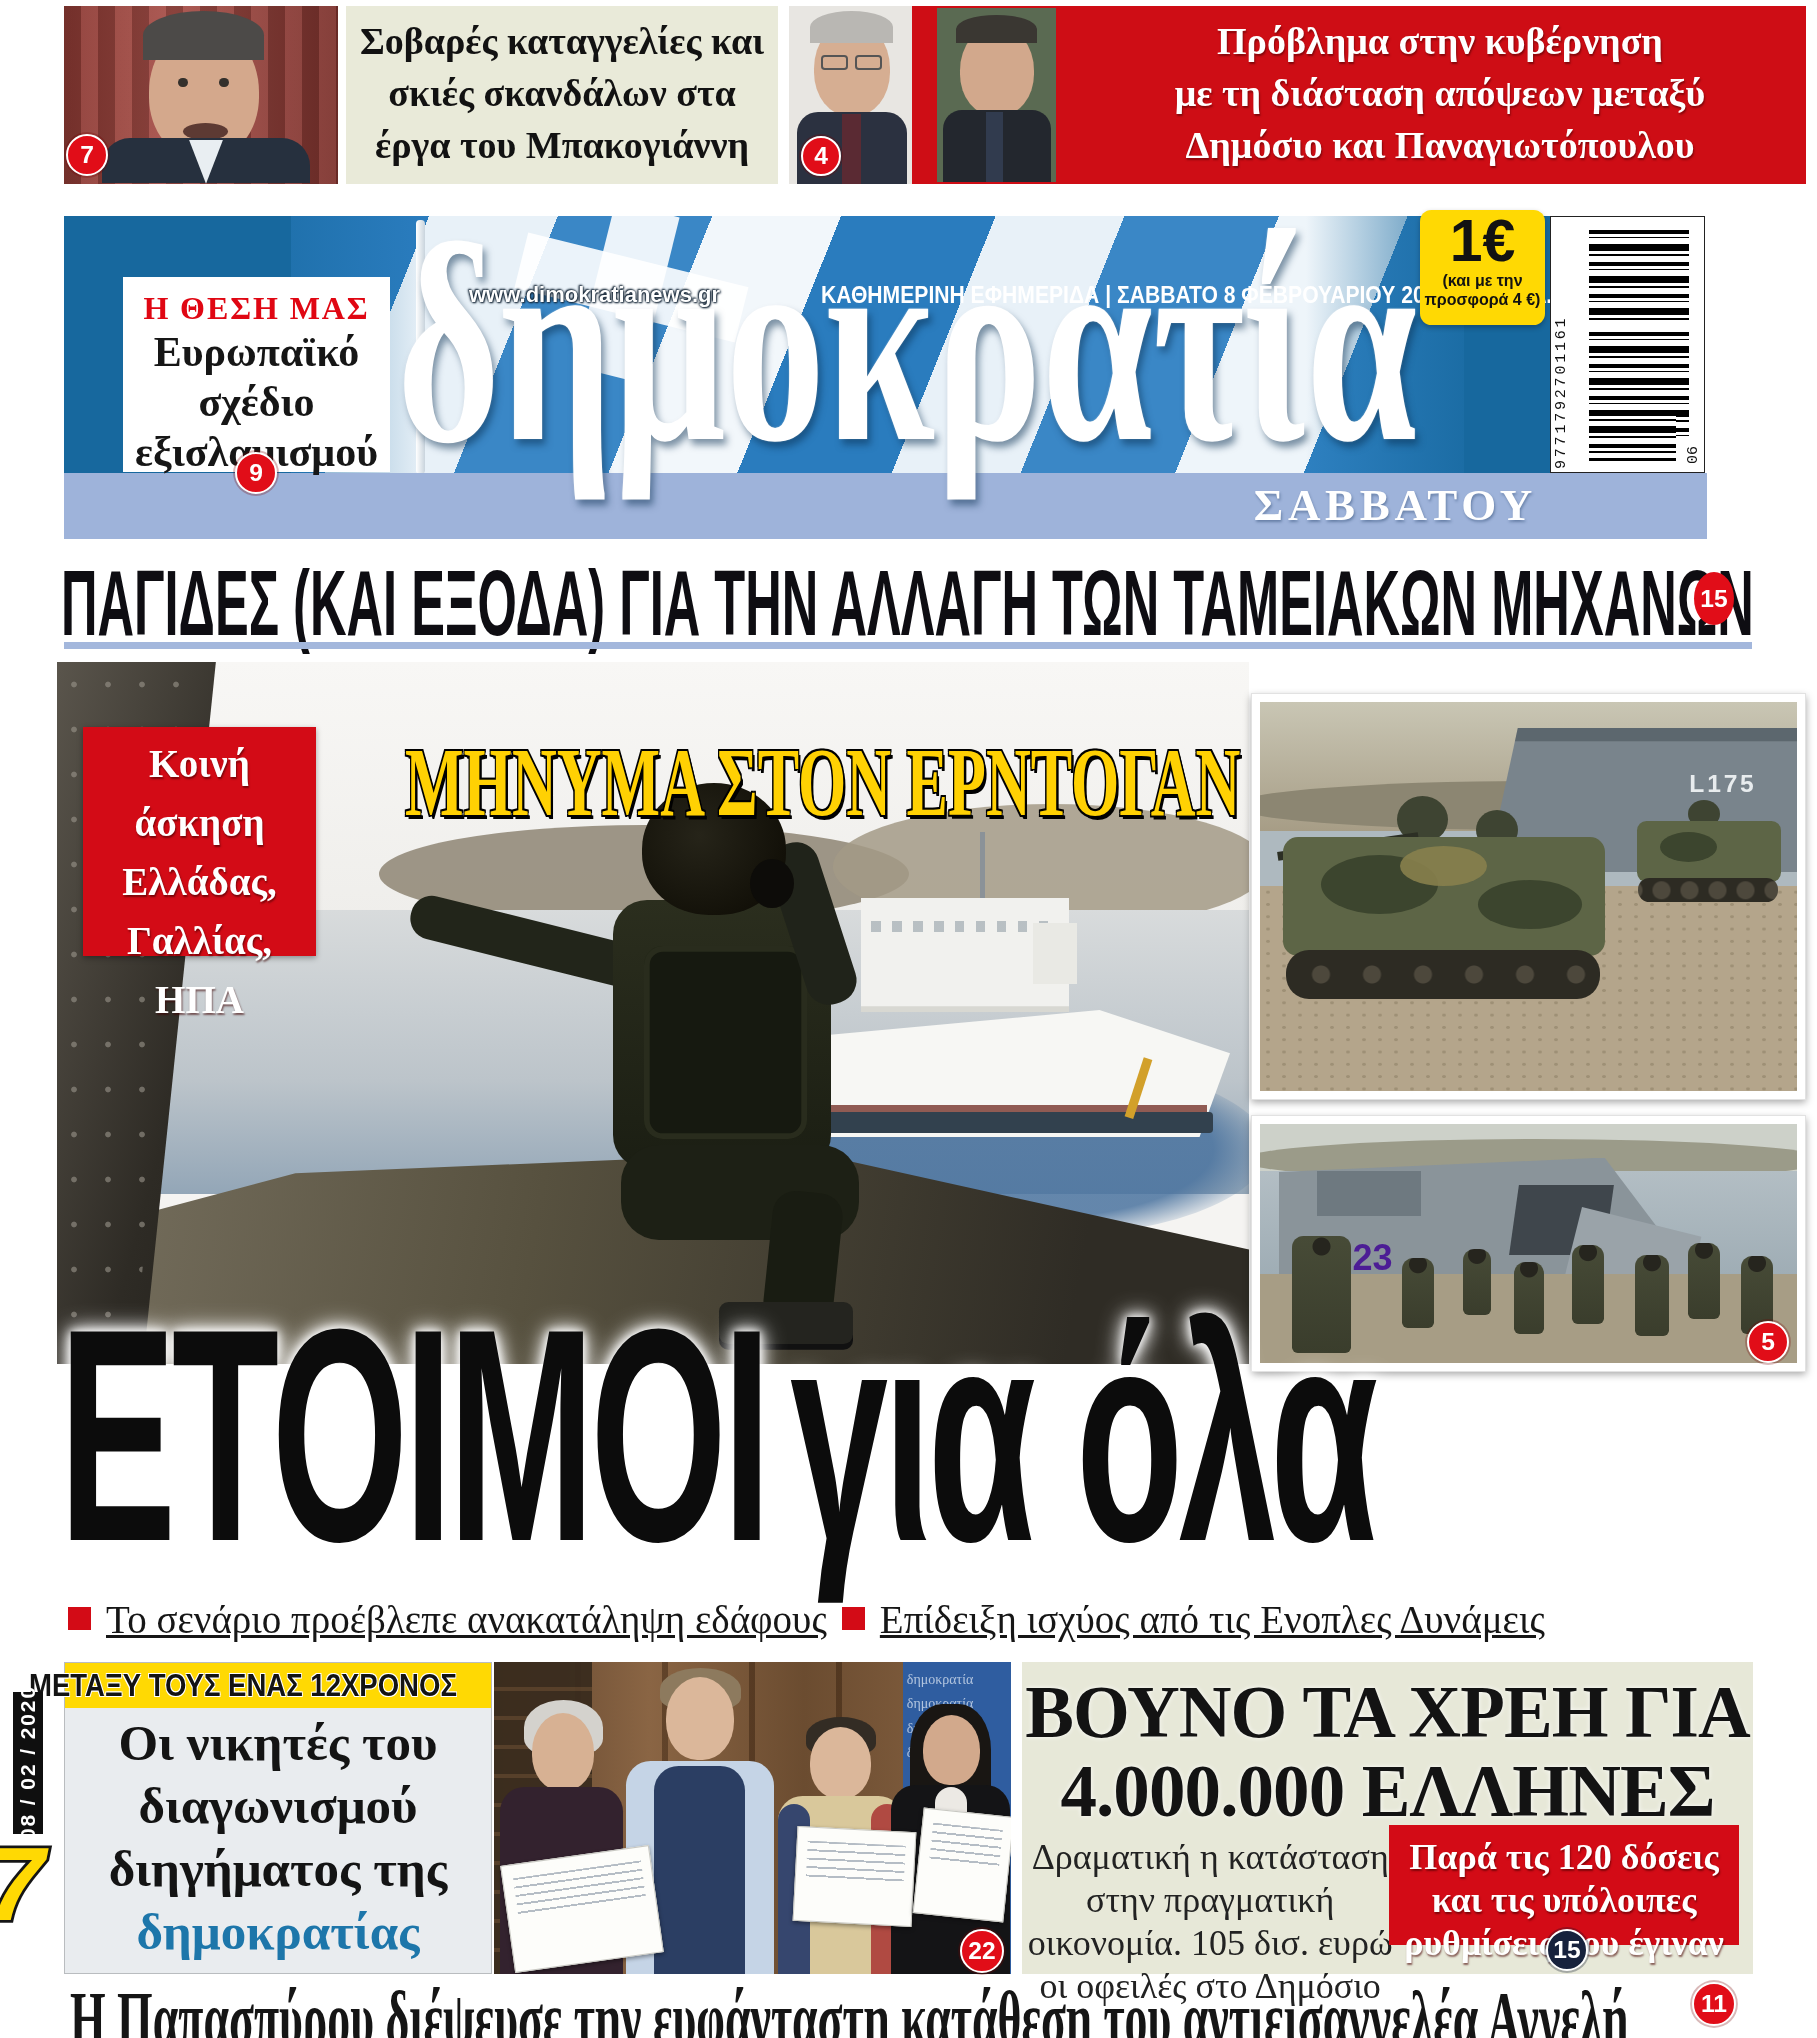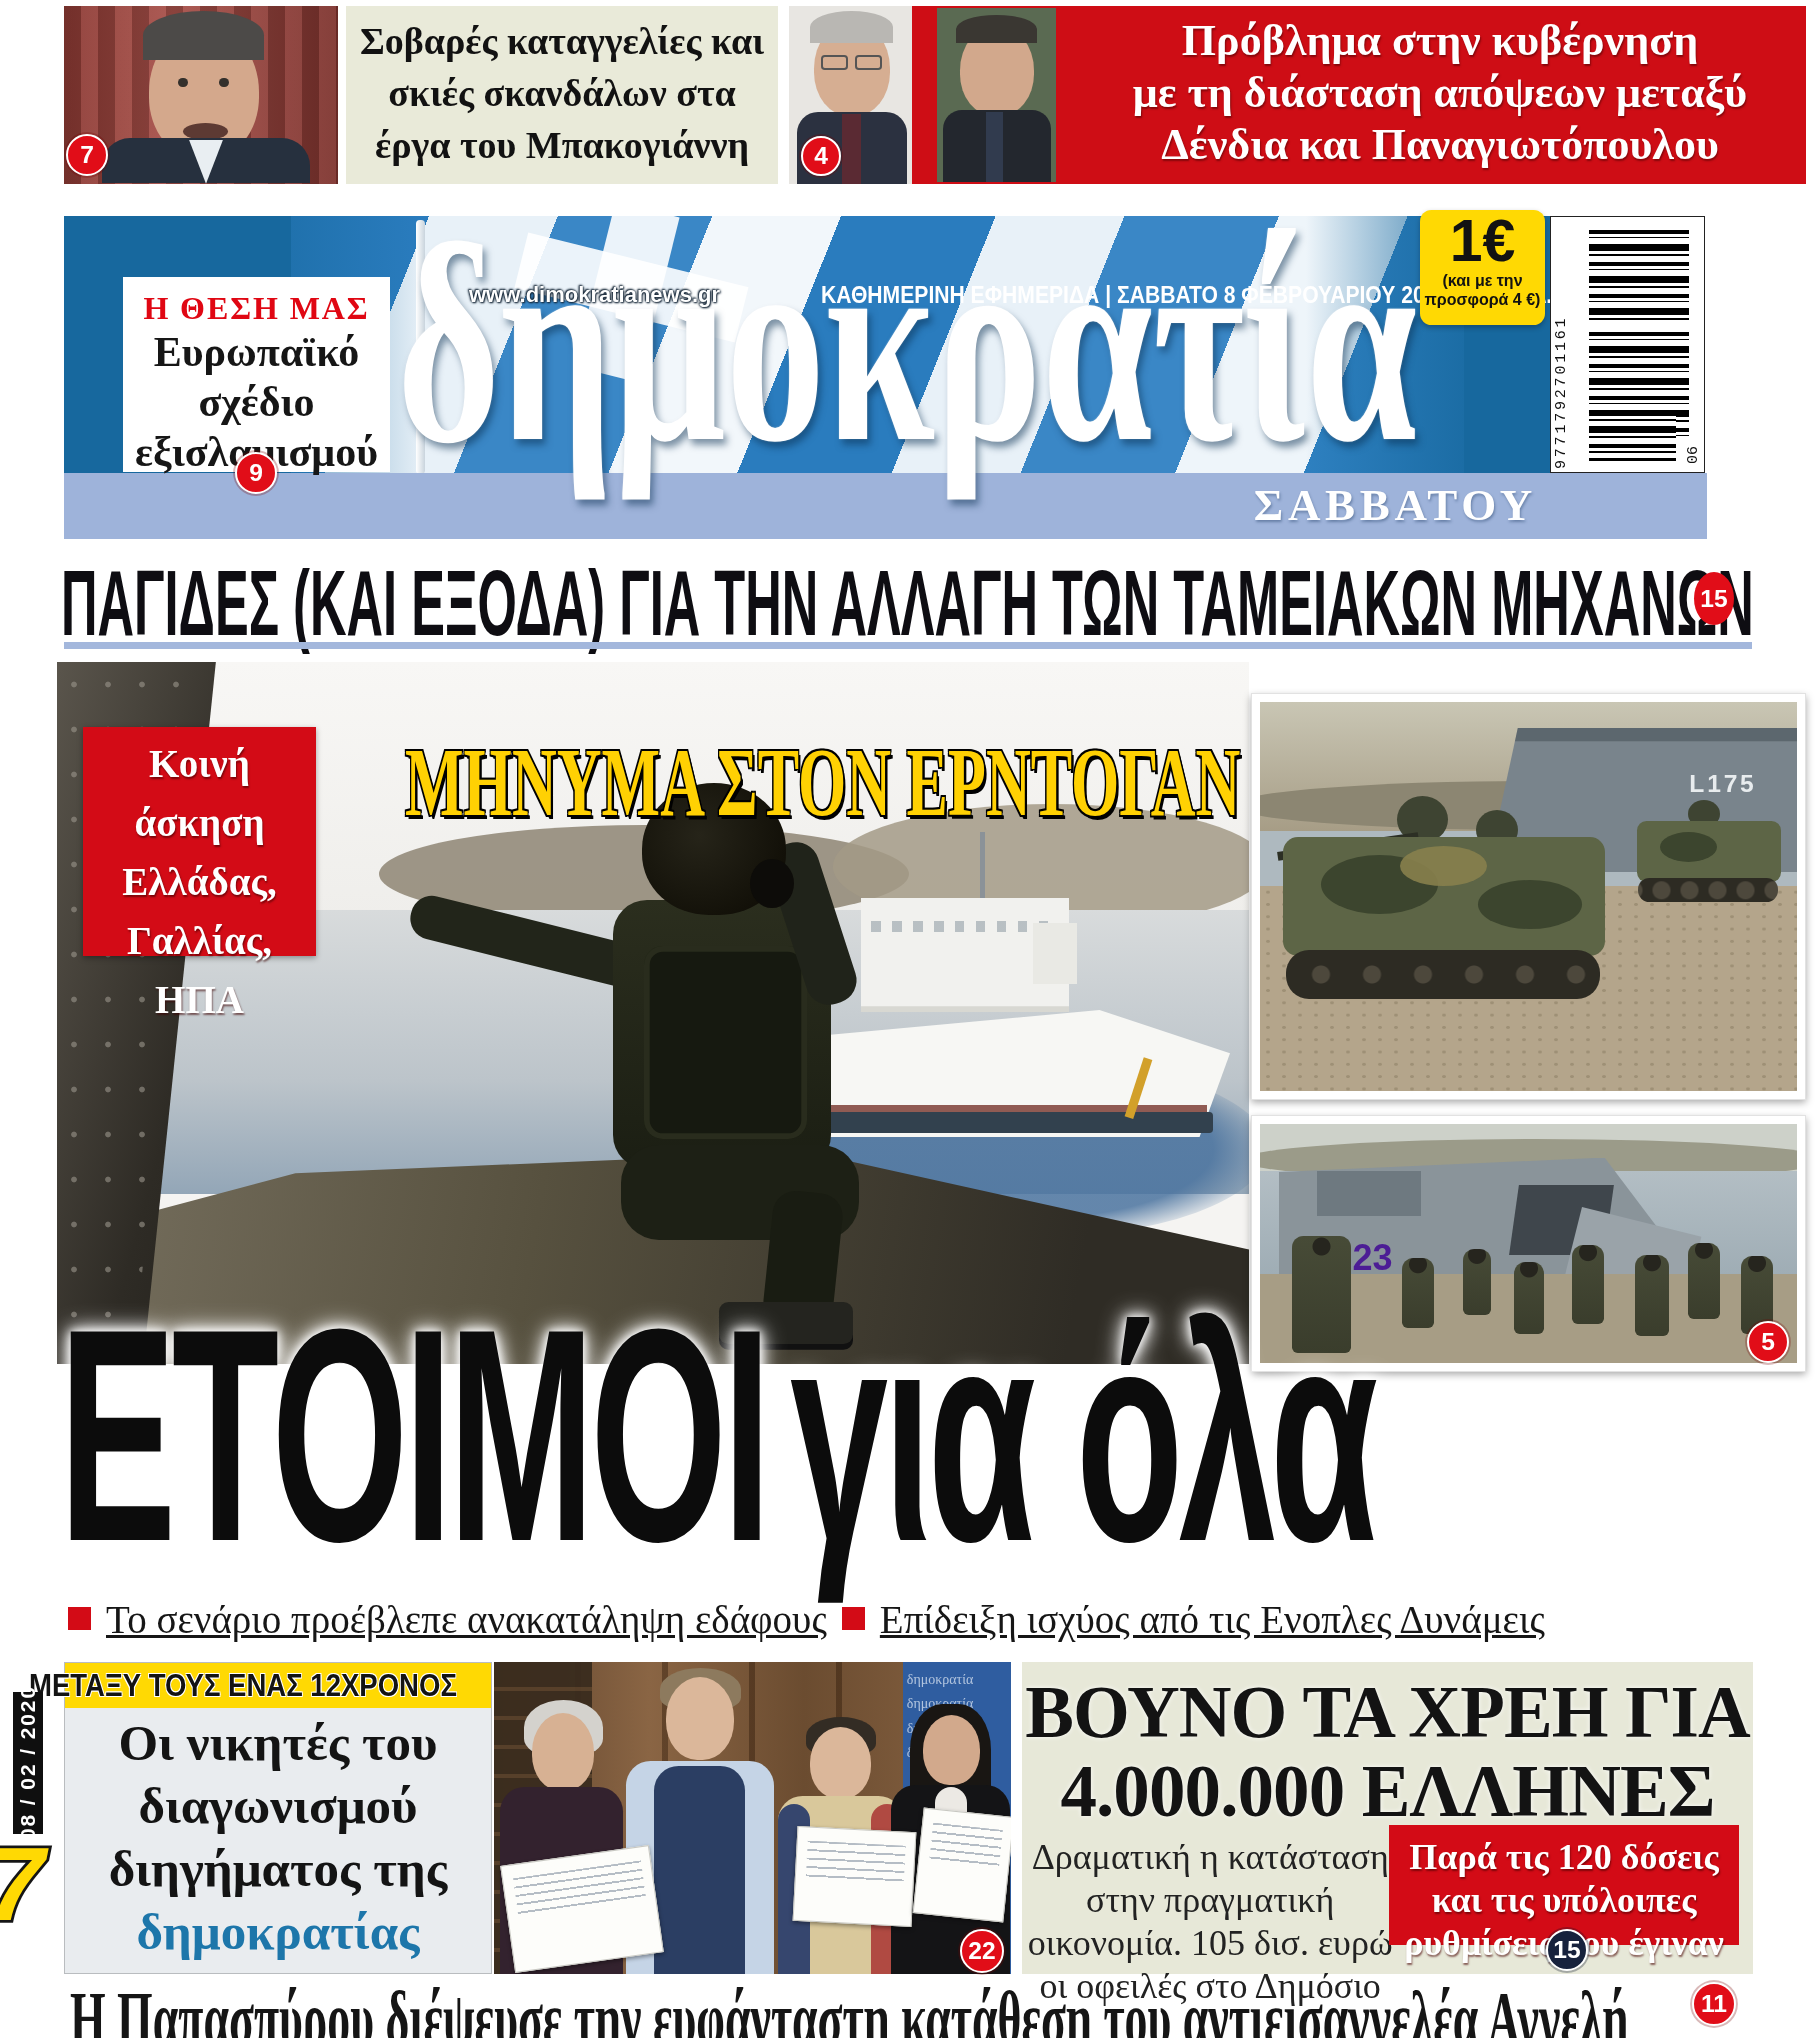--- a/index.html
+++ b/index.html
@@ -18,21 +18,21 @@
   
   .t1-photo { left:64px; top:5.7px; width:274px; height:178px; background:linear-gradient(90deg,#8d3a34,#a8514a 40%,#7e332e);
               overflow:hidden; }
   .t1-photo .curt { position:absolute; inset:0; background:repeating-linear-gradient(90deg, rgba(0,0,0,.18) 0 17px, rgba(255,255,255,.06) 17px 34px); }
   .head-sh { position:absolute; border-radius:50% 50% 46% 46%; }
   .t1-panel { left:346px; top:5.7px; width:432px; height:178px; background:#e9ead9; text-align:center; padding-top:9.5px; }
   .t1-panel div { font-weight:bold; font-size:38px; line-height:52px; color:#121212; }
   .t2-bg { left:801px; top:5.7px; width:1005px; height:178px; background:#ce0d15; }
   .t2-photo { overflow:hidden; }
   .t2-text { left:1088px; top:15px; width:704px; text-align:center; }
-  .t2-text div { color:#fff; font-weight:bold; font-size:44px; line-height:52px; text-shadow:0.9px 1.9px 1.9px rgba(60,0,0,.5); }
+  .t2-text div { color:#fff; font-weight:bold; font-size:38px; line-height:52px; text-shadow:0.9px 1.9px 1.9px rgba(60,0,0,.5); }
 
   
   .mh-blue { left:64px; top:216px; width:1488px; height:257px; background:#17689e; overflow:hidden; }
   .mh-flag { position:absolute; left:227px; top:-9.5px; width:1173px; height:284px;
              background:linear-gradient(112deg,#2a7cbe 0 11%,#e8f1f8 11% 21%,#3a87c6 21% 33%,#f2f7fb 33% 43%,#2a7cbe 43% 55%,#e8f1f8 55% 65%,#3a87c6 65% 77%,#eef5fa 77% 87%,#2e80c0 87%); }
   .mh-flag-cross-v { position:absolute; left:303px; top:0; width:66px; height:170px; background:rgba(255,255,255,.9); transform:rotate(14deg); }
   .mh-flag-cross-h { position:absolute; left:227px; top:52px; width:227px; height:57px; background:rgba(255,255,255,.9); transform:rotate(14deg); }
   .mh-fade-l { position:absolute; left:0; top:0; width:360px; height:257px; background:linear-gradient(90deg,#17689e 30%,rgba(23,104,158,0)); }
   .mh-fade-r { position:absolute; right:0; top:0; width:246px; height:257px; background:linear-gradient(270deg,#17689e 20%,rgba(23,104,158,0)); }
   .mh-pole { position:absolute; left:352px; top:3.8px; width:8.5px; height:254px; background:linear-gradient(90deg,#ffffff,#c9d4dd); border-radius:3.8px; }
@@ -223,21 +223,21 @@
   <div class="abs t2-photo" style="left:937px;top:7.6px;width:119px;height:174px;background:#5a6a52;">
     <div class="head-sh" style="left:23px;top:17px;width:74px;height:91px;background:#d2a88c;"></div>
     <div class="abs" style="left:19px;top:7.6px;width:81px;height:28px;background:#3a3732;border-radius:50% 50% 0 0;"></div>
     <div class="abs" style="left:5.7px;top:102px;width:108px;height:72px;background:#23272e;border-radius:19px 19px 0 0;"></div>
     <div class="abs" style="left:49px;top:104px;width:17px;height:70px;background:#313b4e;"></div>
   </div>
   <div class="badge" style="left:801px;top:136px;width:40px;height:40px;">4</div>
   <div class="abs t2-text">
     <div>Πρόβλημα στην κυβέρνηση</div>
     <div>με τη διάσταση απόψεων μεταξύ</div>
-    <div>Δένδια και Παναγιωτόπουλου</div>
+    <div>Δημόσιο και Παναγιωτόπουλου</div>
   </div>
 
   <div class="abs mh-blue">
     <div class="mh-flag">
       <div class="mh-flag-cross-v"></div>
       <div class="mh-flag-cross-h"></div>
     </div>
     <div class="mh-fade-l"></div>
     <div class="mh-fade-r"></div>
     <div class="mh-pole"></div>

